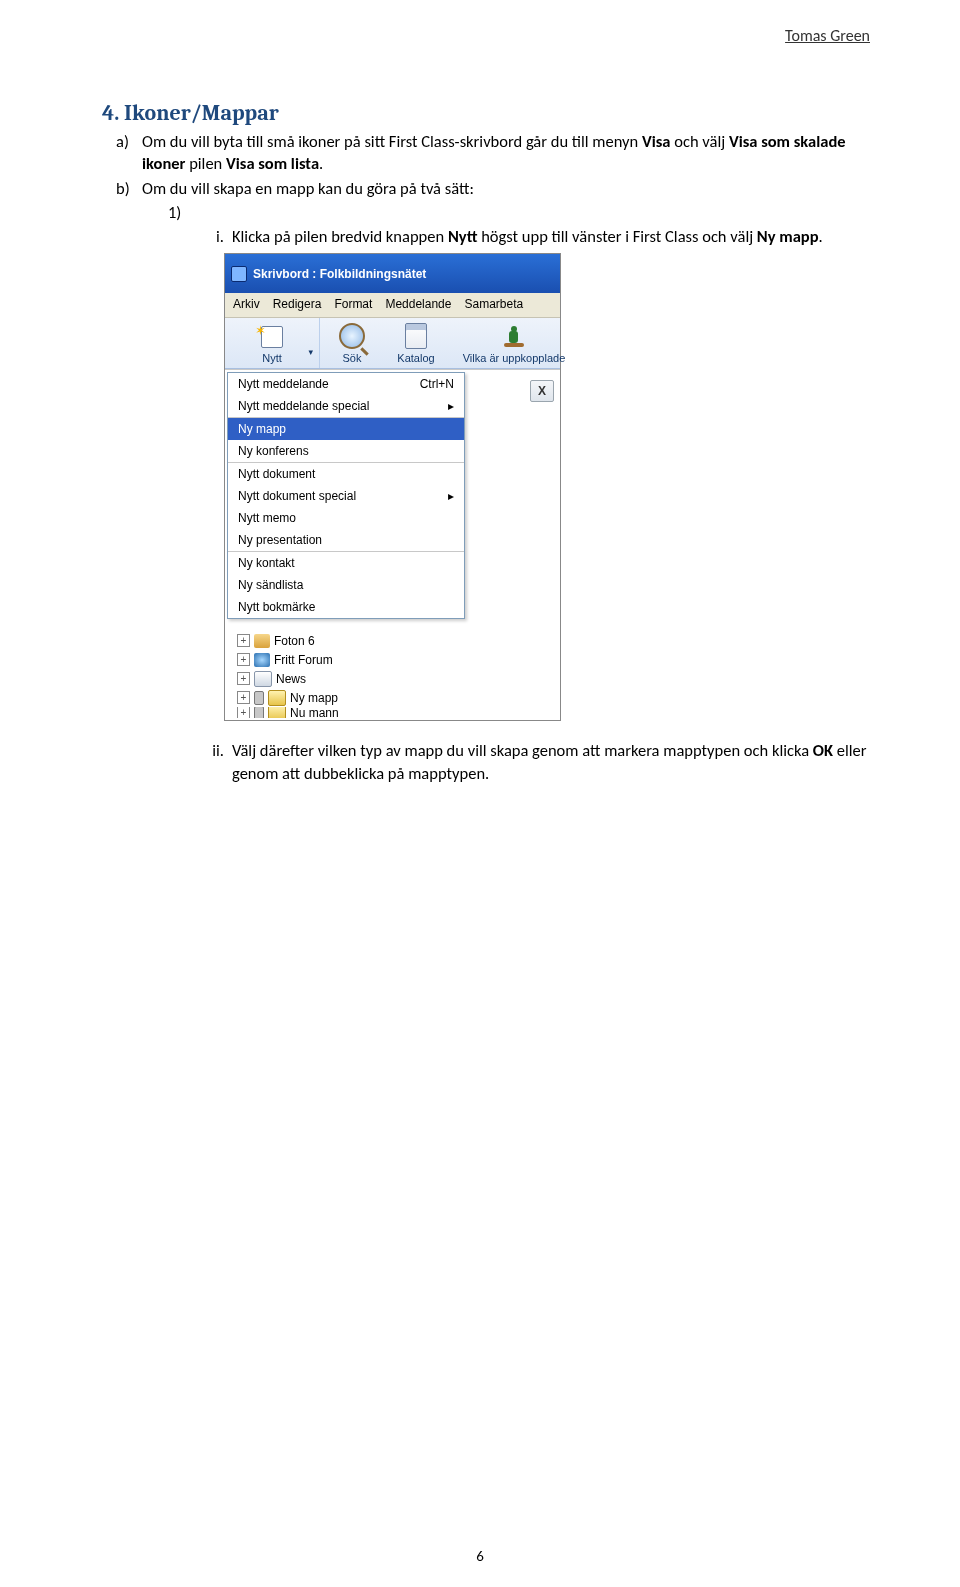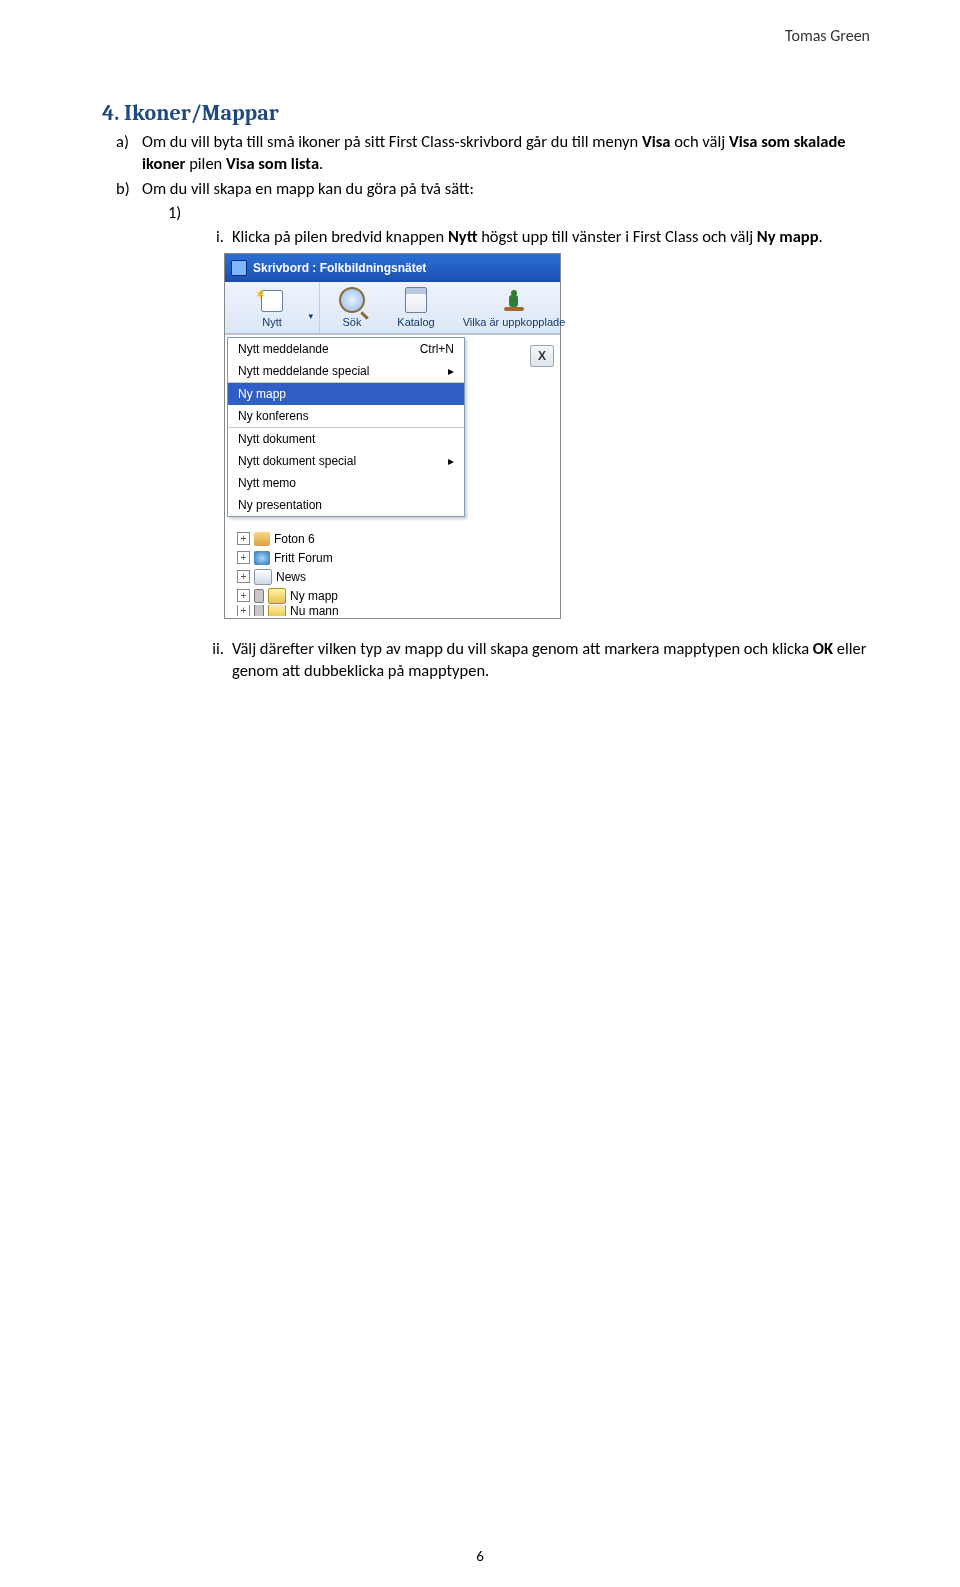--- a/index.html
+++ b/index.html
@@ -1,30 +1,30 @@
 <!DOCTYPE html>
 <html><head>
 <meta charset="utf-8">
 <style>
   html,body{margin:0;padding:0;background:#fff;font-family:Calibri,Arial,sans-serif;color:#000;}
   .page{width:960px;min-height:1587px;margin:0 auto;position:relative;padding:40px 90px 60px 90px;box-sizing:border-box;}
-  .hdr{position:absolute;top:26px;right:90px;font-size:16px;color:#333;}
+  .hdr{position:absolute;top:26px;right:90px;font-size:16px;color:#333;text-decoration:underline;}
   h2.sec{color:#1F497D;font-family:Cambria,Georgia,serif;font-weight:bold;font-size:22px;margin:60px 0 4px 12px;}
   .body-text{font-size:16.5px;line-height:1.35;}
   .lvl-a{display:flex;margin:2px 0 2px 26px;}
   .lvl-a .m{width:26px;flex:none;}
   .lvl-1{display:flex;margin:2px 0 2px 78px;}
   .lvl-1 .m{width:26px;flex:none;}
   .lvl-i{display:flex;margin:2px 0 2px 104px;}
   .lvl-i .m{width:30px;flex:none;text-align:right;padding-right:8px;}
   .lvl-ii{display:flex;margin:18px 0 2px 104px;}
   .lvl-ii .m{width:30px;flex:none;text-align:right;padding-right:8px;}
   b.emph{font-weight:bold;}
   .shot{margin:6px 0 6px 134px;width:335px;border:1px solid #888;font-family:Tahoma,Arial,sans-serif;font-size:12px;color:#000;}
-  .titlebar{background:linear-gradient(#2a6fd6,#1a4fb0);color:#fff;height:28px;display:flex;align-items:center;gap:6px;padding:0 6px;font-weight:bold;font-size:12px;}
+  .titlebar{background:linear-gradient(#2a6fd6,#1a4fb0);color:#fff;height:39px;display:flex;align-items:center;gap:6px;padding:0 6px;font-weight:bold;font-size:12px;}
   .titlebar .appicon{width:14px;height:14px;background:#7fb6ff;border:1px solid #0a2a70;border-radius:2px;}
   .menubar{background:#ece9d8;display:flex;gap:13px;padding:3px 8px 4px 8px;border-bottom:1px solid #c6c3b3;}
   .menubar span{color:#000;}
   .toolbar{background:linear-gradient(#eef3fb,#dce7f6);display:flex;border-bottom:1px solid #a8bfe0;}
   .tbtn{display:flex;flex-direction:column;align-items:center;justify-content:flex-end;min-width:52px;padding:5px 6px 3px 6px;color:#14396a;}
   .tbtn.first{min-width:82px;border-right:1px solid #bcd0ec;position:relative;}
   .tbtn .ico{width:30px;height:26px;display:flex;align-items:center;justify-content:center;}
   .tbtn .lbl{font-size:11px;margin-top:2px;}
   .tbtn .arrow{position:absolute;right:6px;top:28px;font-size:9px;color:#14396a;}
   .ico-nytt{position:relative;width:30px;height:24px;}
@@ -88,20 +88,27 @@
       <div>
         <span>Klicka på pilen bredvid knappen </span><b class="emph">Nytt</b><span> högst upp till vänster i First Class och välj </span><b class="emph">Ny mapp</b><span>.</span>
       </div>
     </div>
 
     <div class="shot">
       <div class="titlebar">
         <div class="appicon"></div>
         <span>Skrivbord : Folkbildningsnätet</span>
       </div>
+      <div class="menubar">
+        <span>Arkiv</span>
+        <span>Redigera</span>
+        <span>Format</span>
+        <span>Meddelande</span>
+        <span>Samarbeta</span>
+      </div>
       <div class="toolbar">
         <div class="tbtn first">
           <div class="ico">
               <div class="ico-nytt">
                 <div class="paper"></div>
                 <div class="star">✶</div>
               </div>
             </div>
           <div class="lbl">Nytt</div>
           <div class="arrow">▾</div>
@@ -158,20 +165,31 @@
                 <span class="txt">Nytt dokument special</span>
                 <span>▸</span>
               </div>
             <div class="mi">
                 <span class="txt">Nytt memo</span>
               </div>
             <div class="mi">
                 <span class="txt">Ny presentation</span>
               </div>
           </div>
+          <div class="group">
+            <div class="mi">
+                <span class="txt">Ny kontakt</span>
+              </div>
+            <div class="mi">
+                <span class="txt">Ny sändlista</span>
+              </div>
+            <div class="mi">
+                <span class="txt">Nytt bokmärke</span>
+              </div>
+          </div>
         </div>
         <div class="tree">
           <div class="trow">
               <div class="exp">+</div>
               <div class="tico tf-img"></div>
               <div class="tlbl">Foton 6</div>
             </div>
           <div class="trow">
               <div class="exp">+</div>
               <div class="tico tf-globe"></div>

